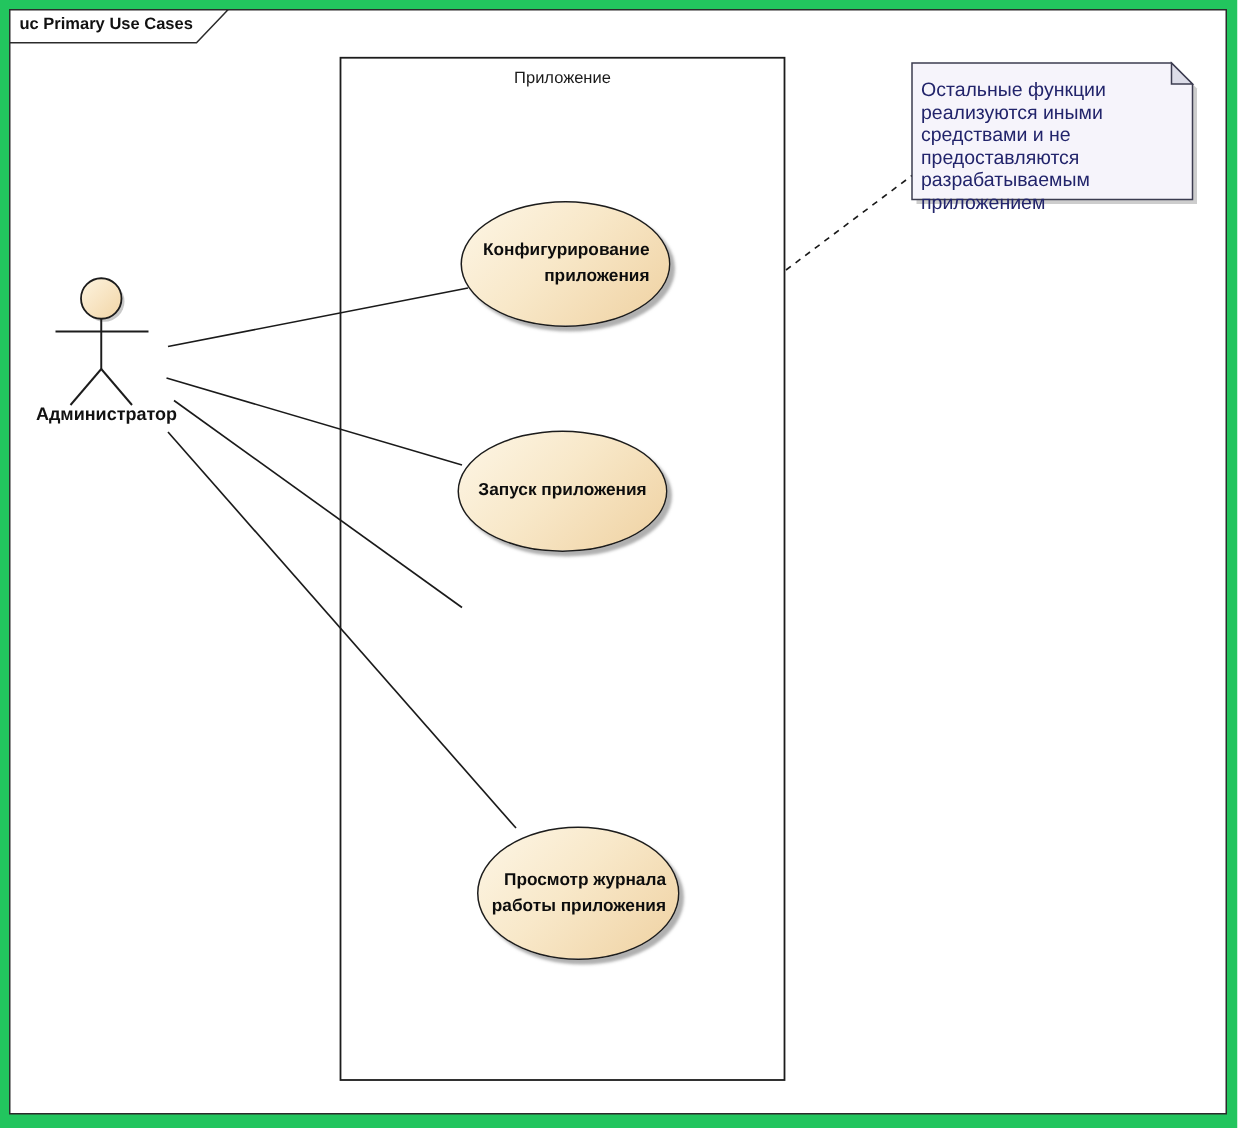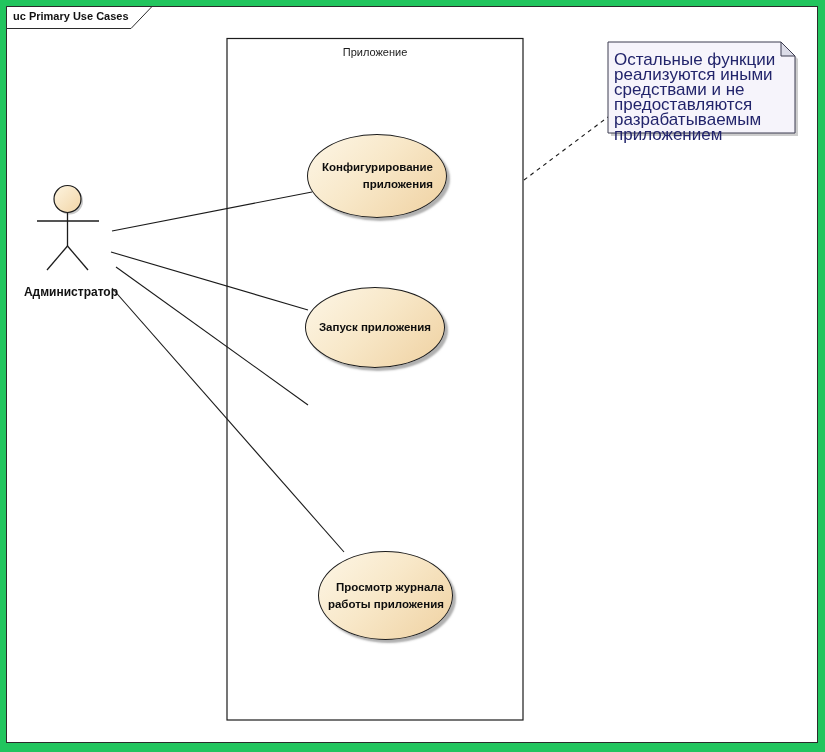--- a/index.html
+++ b/index.html
@@ -5,35 +5,35 @@
   html,body{margin:0;padding:0;background:#ffffff;}
   .canvas{
     position:relative;width:825px;height:752px;background:#22c55e;
     font-family:"Liberation Sans","DejaVu Sans",sans-serif;color:#000;
     overflow:hidden;
   }
   .layer{position:absolute;left:0;top:0;width:825px;height:752px;}
   .lbl{position:absolute;white-space:nowrap;}
   .frame-tab-label{left:13px;top:10px;font-size:11px;font-weight:bold;color:#111;}
   .boundary-label{left:227px;top:46px;width:296px;text-align:center;font-size:11px;color:#1a1a1a;}
-  .actor-label{left:21px;top:269px;width:100px;text-align:center;font-size:12px;font-weight:bold;color:#111;margin-top:16px;}
+  .actor-label{left:21px;top:269px;width:100px;text-align:center;font-size:12px;font-weight:bold;color:#111;}
   .usecase{
     position:absolute;box-sizing:border-box;border:1.6px solid #1c1c1c;border-radius:50%;
     background:linear-gradient(135deg,#fdf6e6 0%,#f8e8c9 45%,#efd1a1 100%);
     box-shadow:3px 3px 2px rgba(150,150,150,0.75);
     display:flex;align-items:center;justify-content:center;text-align:right;
     font-weight:bold;font-size:11.5px;line-height:17px;color:#0d0d0d;
   }
   .uc1{left:307px;top:134px;width:140px;height:84px;padding:0 13px;}
   .uc2{left:305px;top:287px;width:140px;height:81px;padding:0 6px;}
   .uc3{left:310px;top:411px;width:134px;height:79px;padding:0 18px;}
   .uc4{left:318px;top:551px;width:135px;height:89px;padding:0 8px;}
   .note-text{
     position:absolute;left:614px;top:52px;width:174px;
-    font-size:17px;line-height:15px;color:#22246b;white-space:normal;
+    font-size:13px;line-height:15px;color:#22246b;white-space:normal;
   }
 </style>
 </head>
 <body>
 
 <div class="canvas">
 
   <svg class="layer" width="825" height="752" viewBox="0 0 825 752">
     <defs>
       <linearGradient id="headGrad" x1="0" y1="0" x2="1" y2="1">

